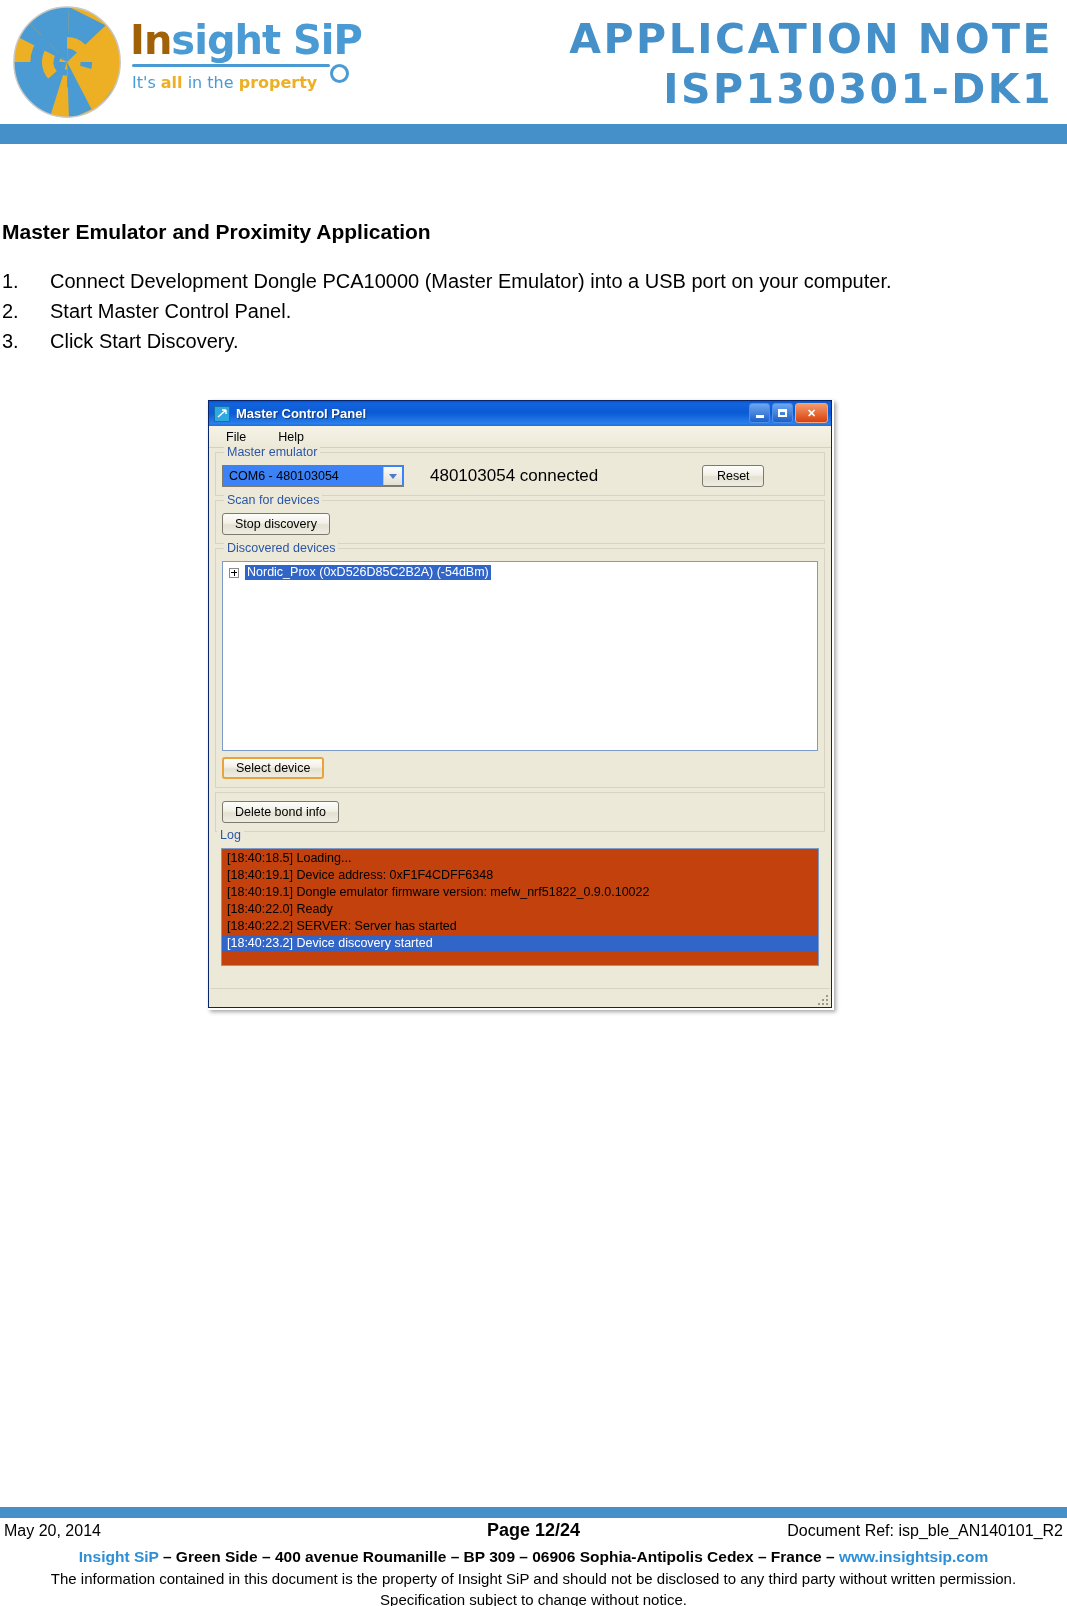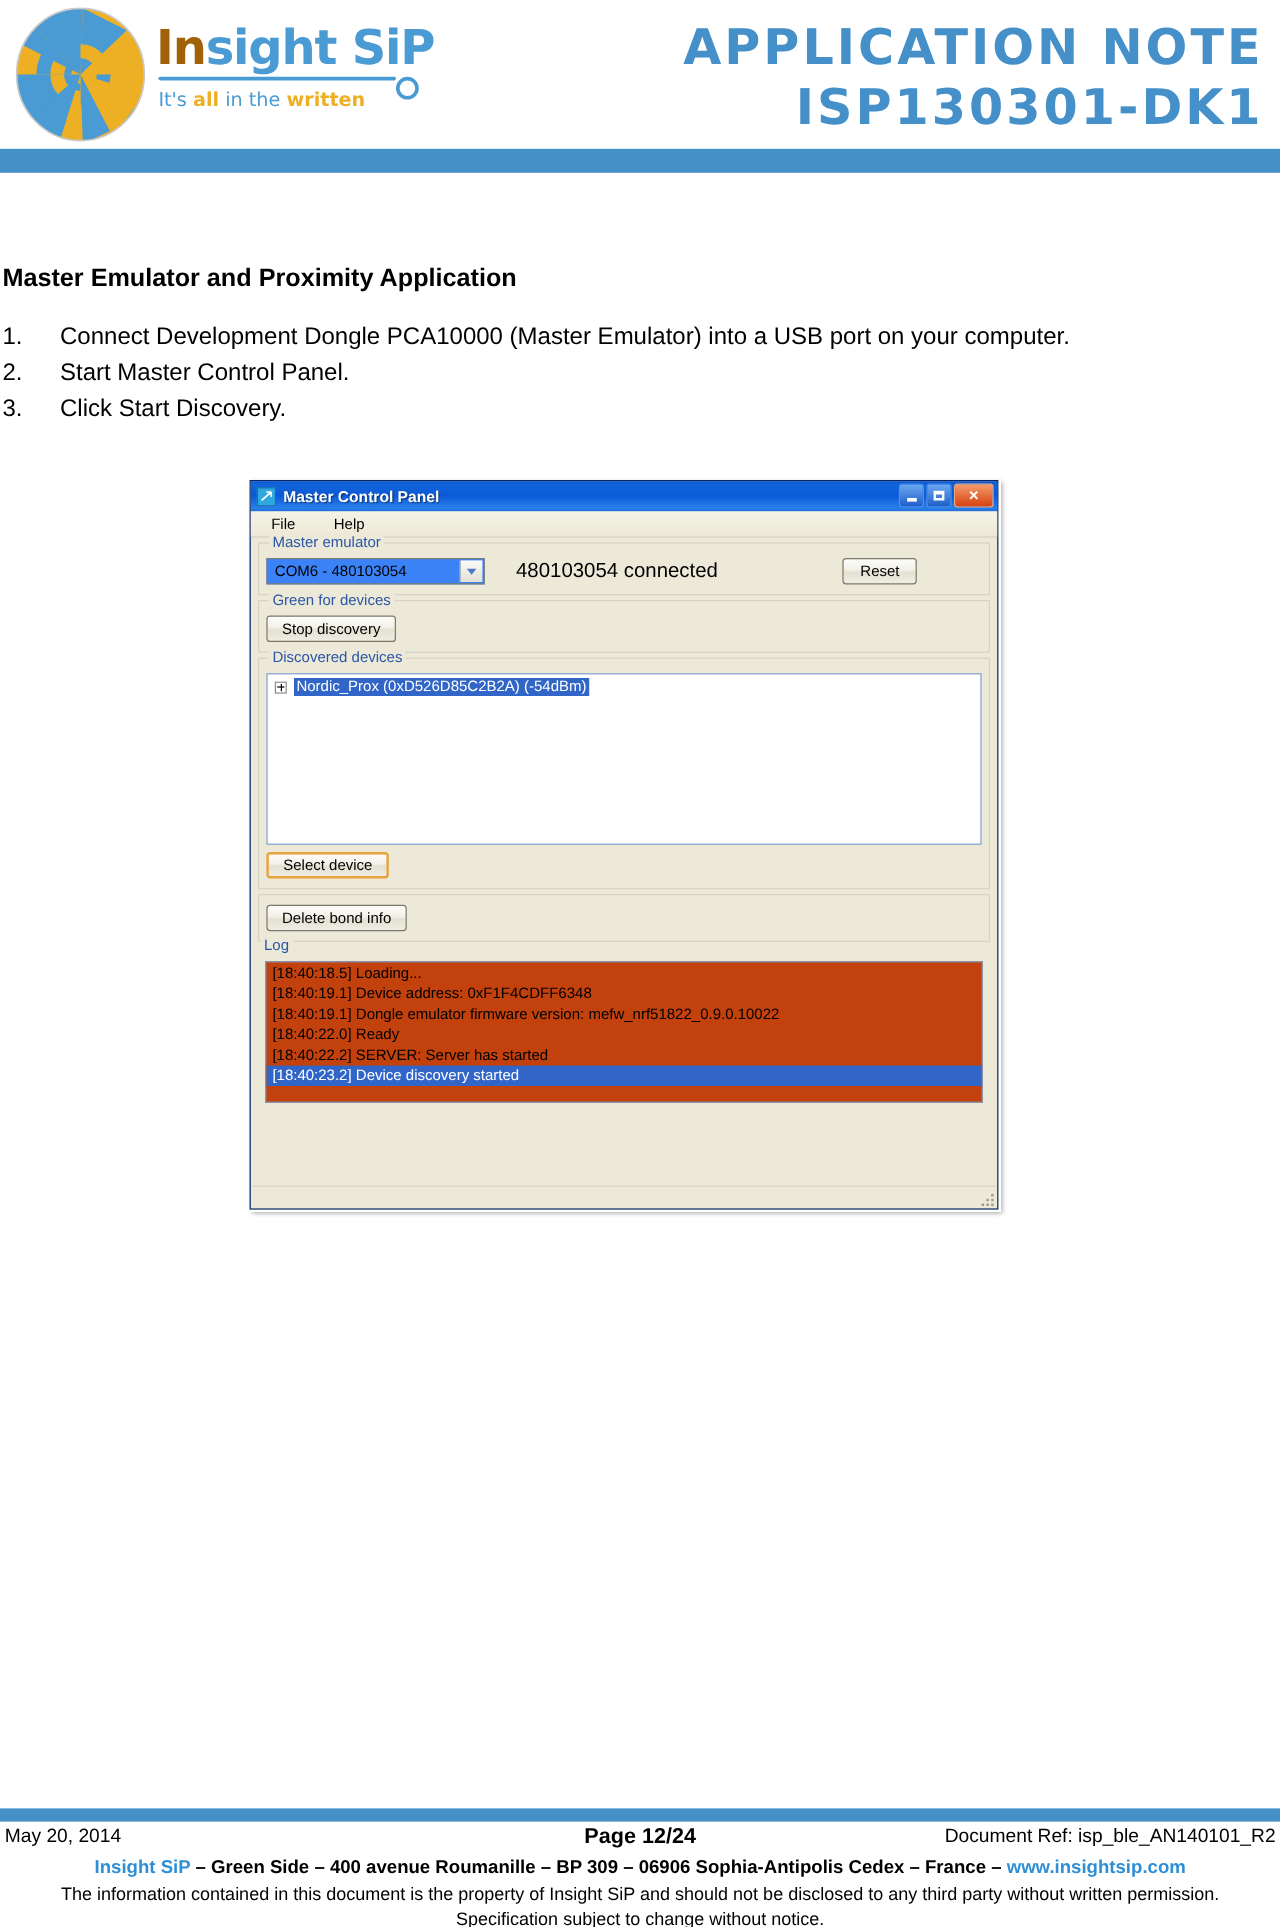--- a/index.html
+++ b/index.html
@@ -297,21 +297,21 @@
   }
   .winbtn.focused {
     border: 2px solid #E8A33D;
     border-radius: 3px;
   }
   .btn-reset-wrap { margin-left: 104px; }
 
   .listbox {
     background: #ffffff;
     border: 1px solid #7C9BC8;
-    height: 143px;
+    height: 190px;
     box-sizing: border-box;
     padding: 2px 0 0 0;
     overflow: hidden;
   }
   .tree-row {
     display: flex;
     align-items: center;
     padding-left: 6px;
     height: 17px;
   }
@@ -448,21 +448,21 @@
       <ellipse cx="58" cy="58" rx="55" ry="57" fill="none" stroke="#C8C8C8" stroke-width="1.5"></ellipse>
     </svg>
 
     <div class="logo-text-block">
       <div class="logo-word">
         <span class="lw-i">In</span><span class="lw-n">sight SiP</span>
       </div>
       <div class="logo-rule"></div>
       <div class="logo-ring"></div>
       <div class="logo-tag">
-        <span class="tag-blue">It's </span><span class="tag-gold">all</span><span class="tag-blue"> in the </span><span class="tag-gold">written</span>
+        <span class="tag-blue">It's </span><span class="tag-gold">all</span><span class="tag-blue"> in the </span><span class="tag-gold">property</span>
       </div>
     </div>
   </div>
 
   <div class="header-title">
     <div>APPLICATION NOTE</div>
     <div>ISP130301-DK1</div>
   </div>
 
   <div class="header-rule"></div>
@@ -527,21 +527,21 @@
             </span>
         </div>
         <span class="status-text">480103054 connected</span>
         <span class="btn-reset-wrap">
           <span class="winbtn">Reset</span>
         </span>
       </div>
     </div>
 
     <div class="groupbox" style="padding-top:12px;padding-bottom:8px;">
-      <span class="group-label">Green for devices</span>
+      <span class="group-label">Scan for devices</span>
       <span class="winbtn" style="min-width:88px;">Stop discovery</span>
     </div>
 
     <div class="groupbox" style="padding-top:12px;padding-bottom:8px;">
       <span class="group-label">Discovered devices</span>
       <div class="listbox">
         <div class="tree-row">
           <span class="expander"></span>
           <span class="tree-label">Nordic_Prox (0xD526D85C2B2A) (-54dBm)</span>
         </div>

